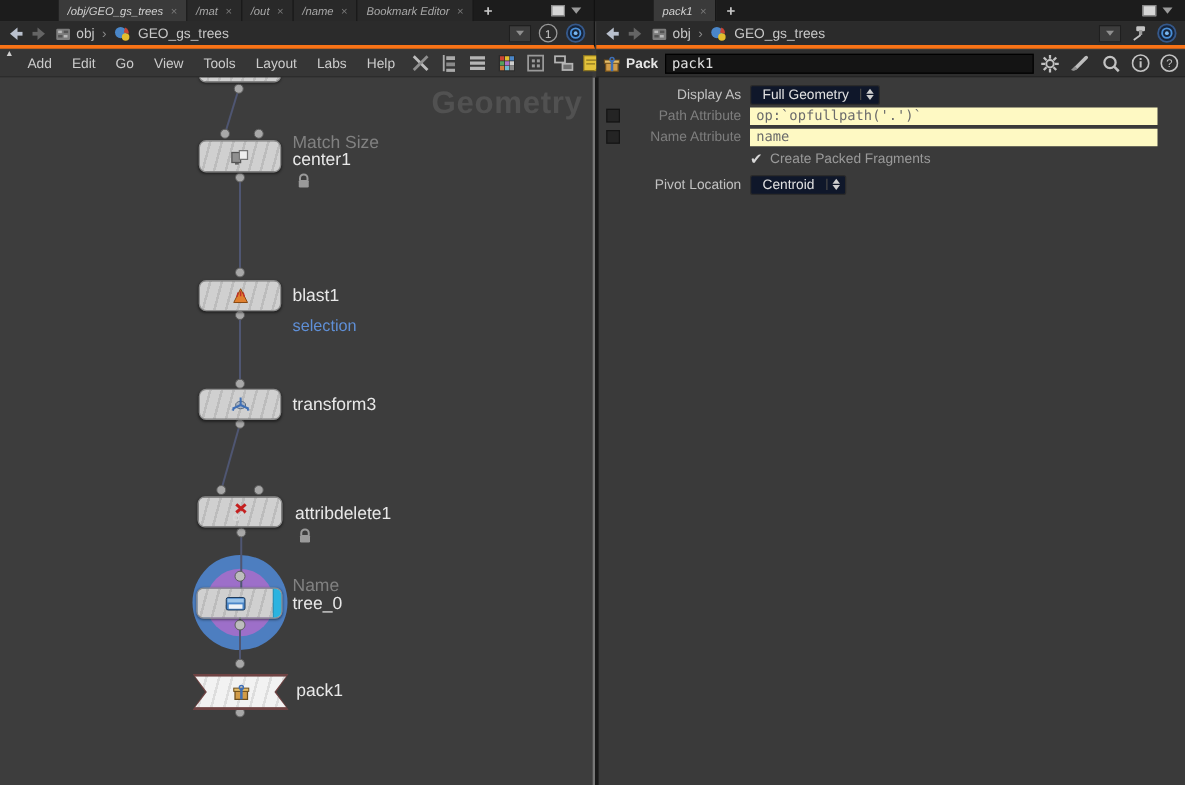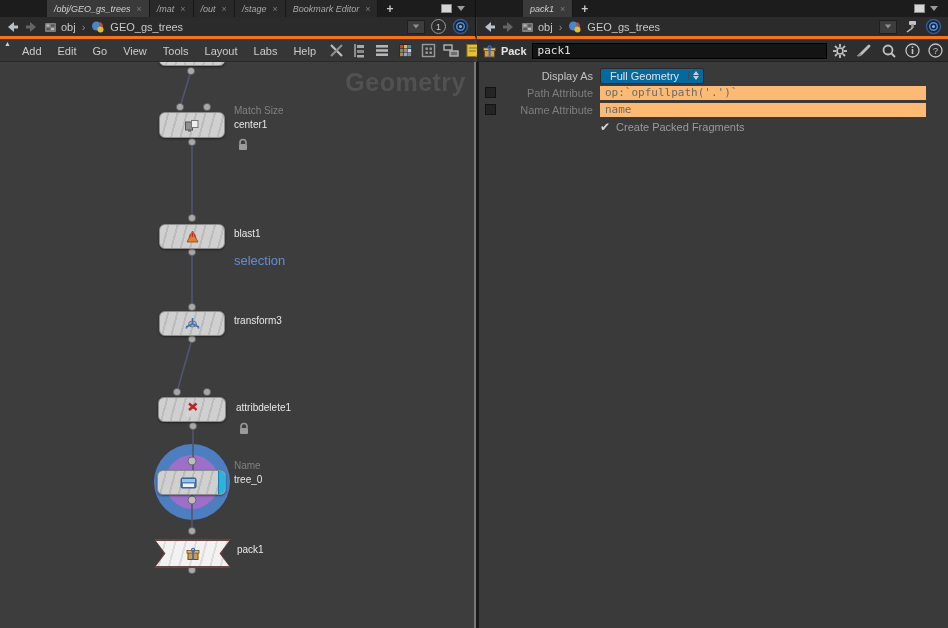--- a/index.html
+++ b/index.html
@@ -70,45 +70,45 @@
   .halo-outer { position:absolute; left:154px; top:382px; width:76px; height:76px;
     border-radius:50%; background:#4d7ec0; z-index:1; }
   .halo-inner { position:absolute; left:165px; top:393px; width:54px; height:54px;
     border-radius:50%; background:#9d6fc9; z-index:1; }
   .node { position:absolute; z-index:3; border:1px solid #8c8c8c; border-radius:6px;
     background:repeating-linear-gradient(105deg,#d0d0d0 0 7px,#bcbcbc 7px 9px);
     display:flex; align-items:center; justify-content:center;
     box-shadow:0 1px 2px rgba(0,0,0,.45); }
   .node-flag { position:absolute; right:0; top:0; bottom:0; width:7px;
     background:#2bb3e0; border-radius:0 5px 5px 0; border-left:1px solid #1a7fa5; }
-  .nlabel { position:absolute; z-index:3; font-size:10px; color:#e8e8e8; white-space:nowrap; }
+  .nlabel { position:absolute; z-index:3; font-size:14px; color:#e8e8e8; white-space:nowrap; }
   .nsub { color:#818181; }
   .ncomment { color:#5f8fd6; font-size:13px; }
   .lockicon { position:absolute; z-index:3; }
   .pack-outer { position:absolute; z-index:3; background:#6e4343;
     clip-path:polygon(0 0,100% 0,87% 50%,100% 100%,0 100%,13% 50%); }
   .pack-inner { position:absolute; inset:2px;
     clip-path:polygon(0 0,100% 0,87% 50%,100% 100%,0 100%,13% 50%);
     background:repeating-linear-gradient(105deg,#f2f2f2 0 8px,#dddddd 8px 10px);
     display:flex; align-items:center; justify-content:center; }
   .splitter { position:absolute; left:474px; top:62px; width:5px; height:566px;
     background:#191919; border-left:2px solid #777777; }
 
   
   .params { position:absolute; left:479px; top:62px; width:469px; height:566px;
     background:#3a3a3a; padding-top:4px; }
   .prow { display:flex; align-items:center; height:15px; margin:2px 0; padding-left:6px; }
   .ckslot { width:16px; display:flex; align-items:center; }
   .ckbox { width:11px; height:11px; background:#242424; border:1px solid #141414; }
   .plabel { width:92px; text-align:right; font-size:11px; color:#c2c2c2; margin-right:7px; }
   .plabel.dis { color:#7e7e7e; }
-  .pfield { height:14px; background:#fdba74; border:none; color:#6b6b6b;
+  .pfield { height:14px; background:#fef9c3; border:none; color:#6b6b6b;
     font-size:11px; font-family:"DejaVu Sans Mono", monospace; padding:0 5px; width:326px; }
   .pfield.dark { background:#0e0e0e; color:#bcbcbc; }
-  .dropdown { display:flex; align-items:center; height:16px; background:#0369a1;
+  .dropdown { display:flex; align-items:center; height:16px; background:#0f172a;
     border:1px solid #2a2a2a; border-radius:2px; color:#e2e2e2; font-size:11px; }
   .dropdown .dd-text { padding:0 9px; }
   .dropdown .dd-arr { display:flex; flex-direction:column; gap:1px; align-items:center;
     padding:0 4px; border-left:1px solid #474747; }
   .tri-up-s { width:0; height:0; border-left:3px solid transparent;
     border-right:3px solid transparent; border-bottom:4px solid #cfcfcf; }
   .tri-down-s { width:0; height:0; border-left:3px solid transparent;
     border-right:3px solid transparent; border-top:4px solid #cfcfcf; }
   .check-glyph { color:#d8d8d8; font-size:12px; margin-right:6px; }
   .pcreate { font-size:11px; color:#9a9a9a; }
@@ -129,21 +129,21 @@
       </div>
       <div class="tab">
         <span>/mat</span>
         <span class="x">×</span>
       </div>
       <div class="tab">
         <span>/out</span>
         <span class="x">×</span>
       </div>
       <div class="tab">
-        <span>/stage</span>
+        <span>/name</span>
         <span class="x">×</span>
       </div>
       <div class="tab">
         <span>Bookmark Editor</span>
         <span class="x">×</span>
       </div>
       <div class="plus">+</div>
       <div class="tab-spacer"></div>
       <div class="pane-ctrl">
         <span class="sq"></span>
@@ -550,17 +550,28 @@
       <input class="pfield" value="name" style="">
     </div>
 
     <div class="prow">
       <span class="ckslot"></span>
       <span class="plabel"></span>
       <span class="check-glyph">✔</span>
       <span class="pcreate">Create Packed Fragments</span>
     </div>
 
+    <div class="prow" style="margin-top:6px;">
+      <span class="ckslot"></span>
+      <span class="plabel">Pivot Location</span>
+      <div class="dropdown">
+        <span class="dd-text">Centroid</span>
+        <span class="dd-arr">
+            <span class="tri-up-s"></span>
+            <span class="tri-down-s"></span>
+          </span>
+      </div>
+    </div>
 
 
 
   </div>
 </div>
 
 </body></html>

